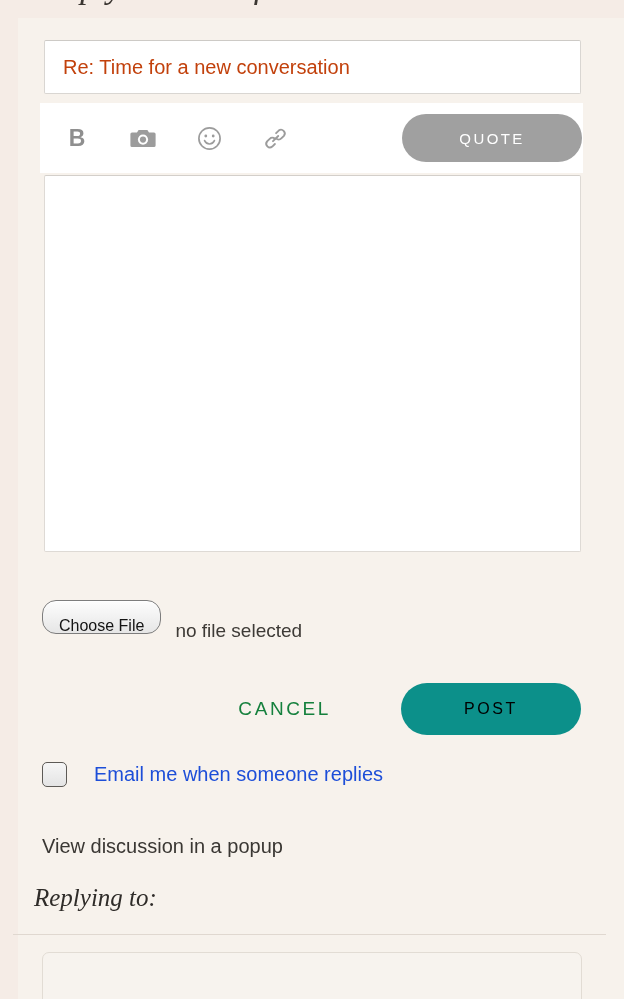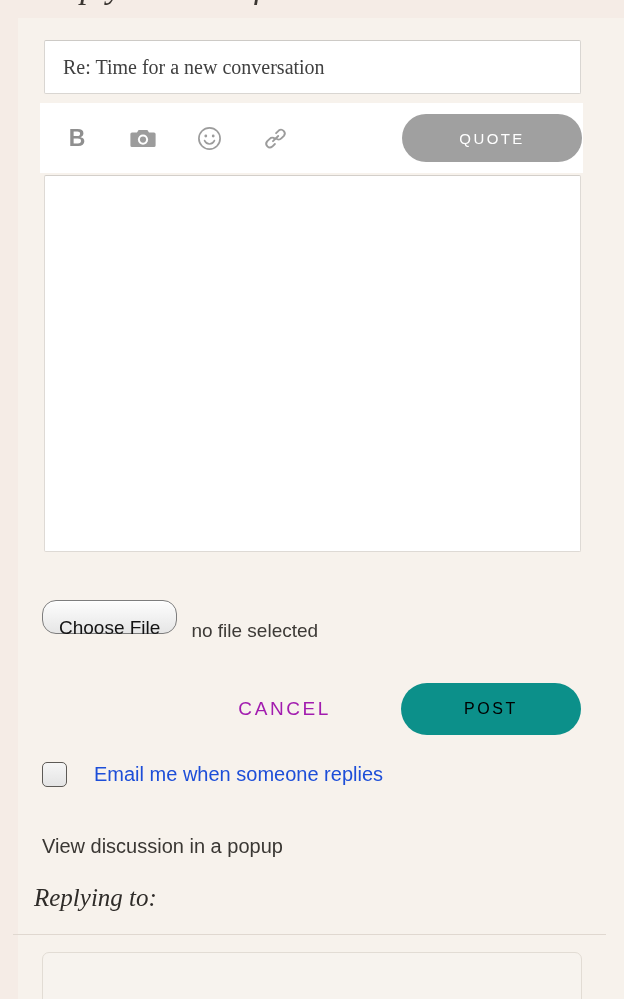--- a/index.html
+++ b/index.html
@@ -52,23 +52,23 @@
     position: absolute;
     left: 44px;
     top: 40px;
     width: 537px;
     height: 54px;
     box-sizing: border-box;
     background: #ffffff;
     border: 1px solid #d9d6d2;
     border-top-color: #cdcac6;
     border-radius: 2px;
-    font-family: Liberation Serif, serif;
+    font-family: Liberation Sans, sans-serif;
     font-size: 20px;
-    color: #404040;
+    color: #c2410c;
     padding: 0 18px;
     line-height: 52px;
     outline: none;
   }
 
   
   .editor-toolbar {
     position: absolute;
     left: 40px;
     top: 103px;
@@ -151,21 +151,21 @@
     align-items: center;
   }
   .choose-file-button {
     height: 27px;
     padding: 16px 16px;
     border-radius: 14px;
     border: 1px solid #7d7d7d;
     background: linear-gradient(#fdfdfd, #e6e6e6);
     box-shadow: 0 1px 0 rgba(255,255,255,.8) inset;
     font-family: "Liberation Sans", sans-serif;
-    font-size: 19px;
+    font-size: 16px;
     color: #131313;
     cursor: pointer;
     white-space: nowrap;
   }
   .file-status {
     margin-left: 14px;
     font-family: "Liberation Sans", sans-serif;
     font-size: 19px;
     color: #3d3a36;
     white-space: nowrap;
@@ -182,21 +182,21 @@
     align-items: center;
     justify-content: flex-end;
     gap: 70px;
   }
   .cancel-button {
     background: none;
     border: none;
     font-family: "Liberation Sans", sans-serif;
     font-size: 19px;
     letter-spacing: 2.6px;
-    color: #a21caf;
+    color: #15803d;
     cursor: pointer;
     padding: 0;
   }
   .post-button {
     width: 180px;
     height: 52px;
     border: none;
     border-radius: 26px;
     background: #0c908a;
     color: #000000;

